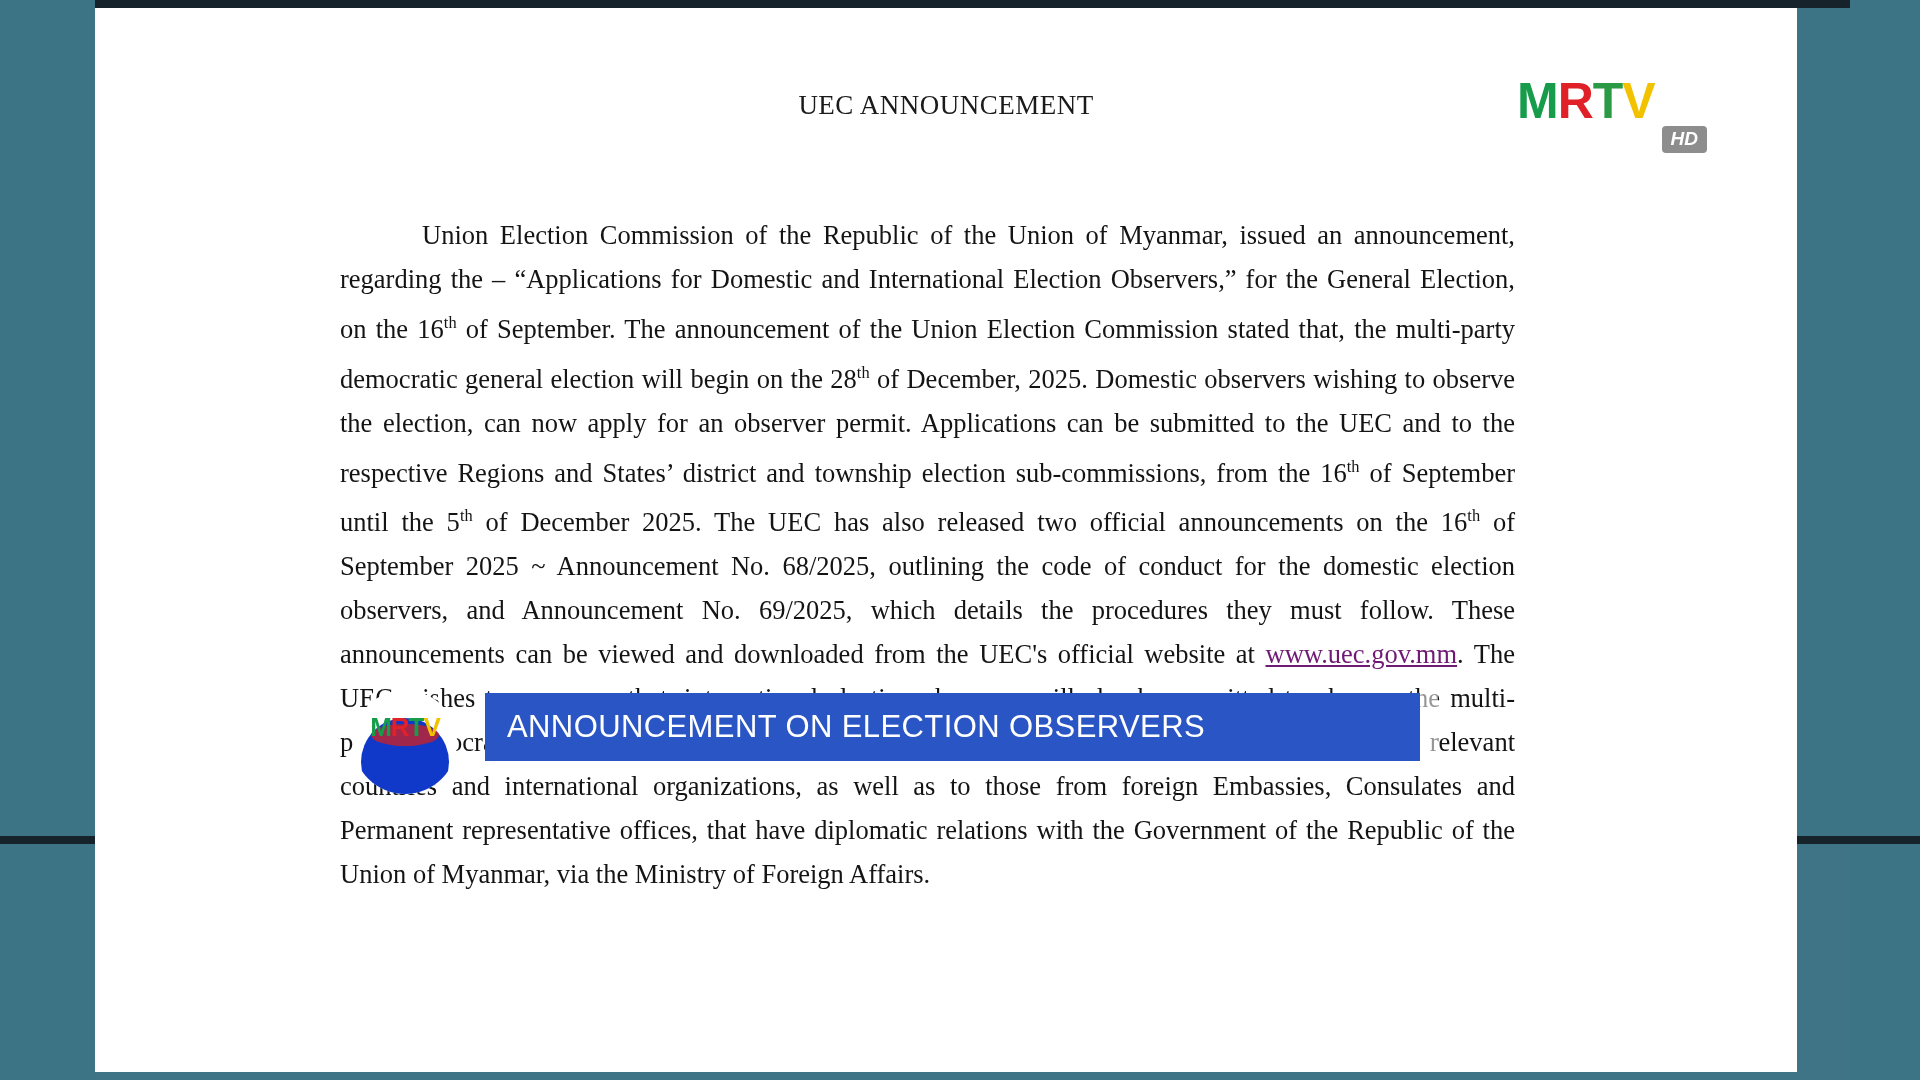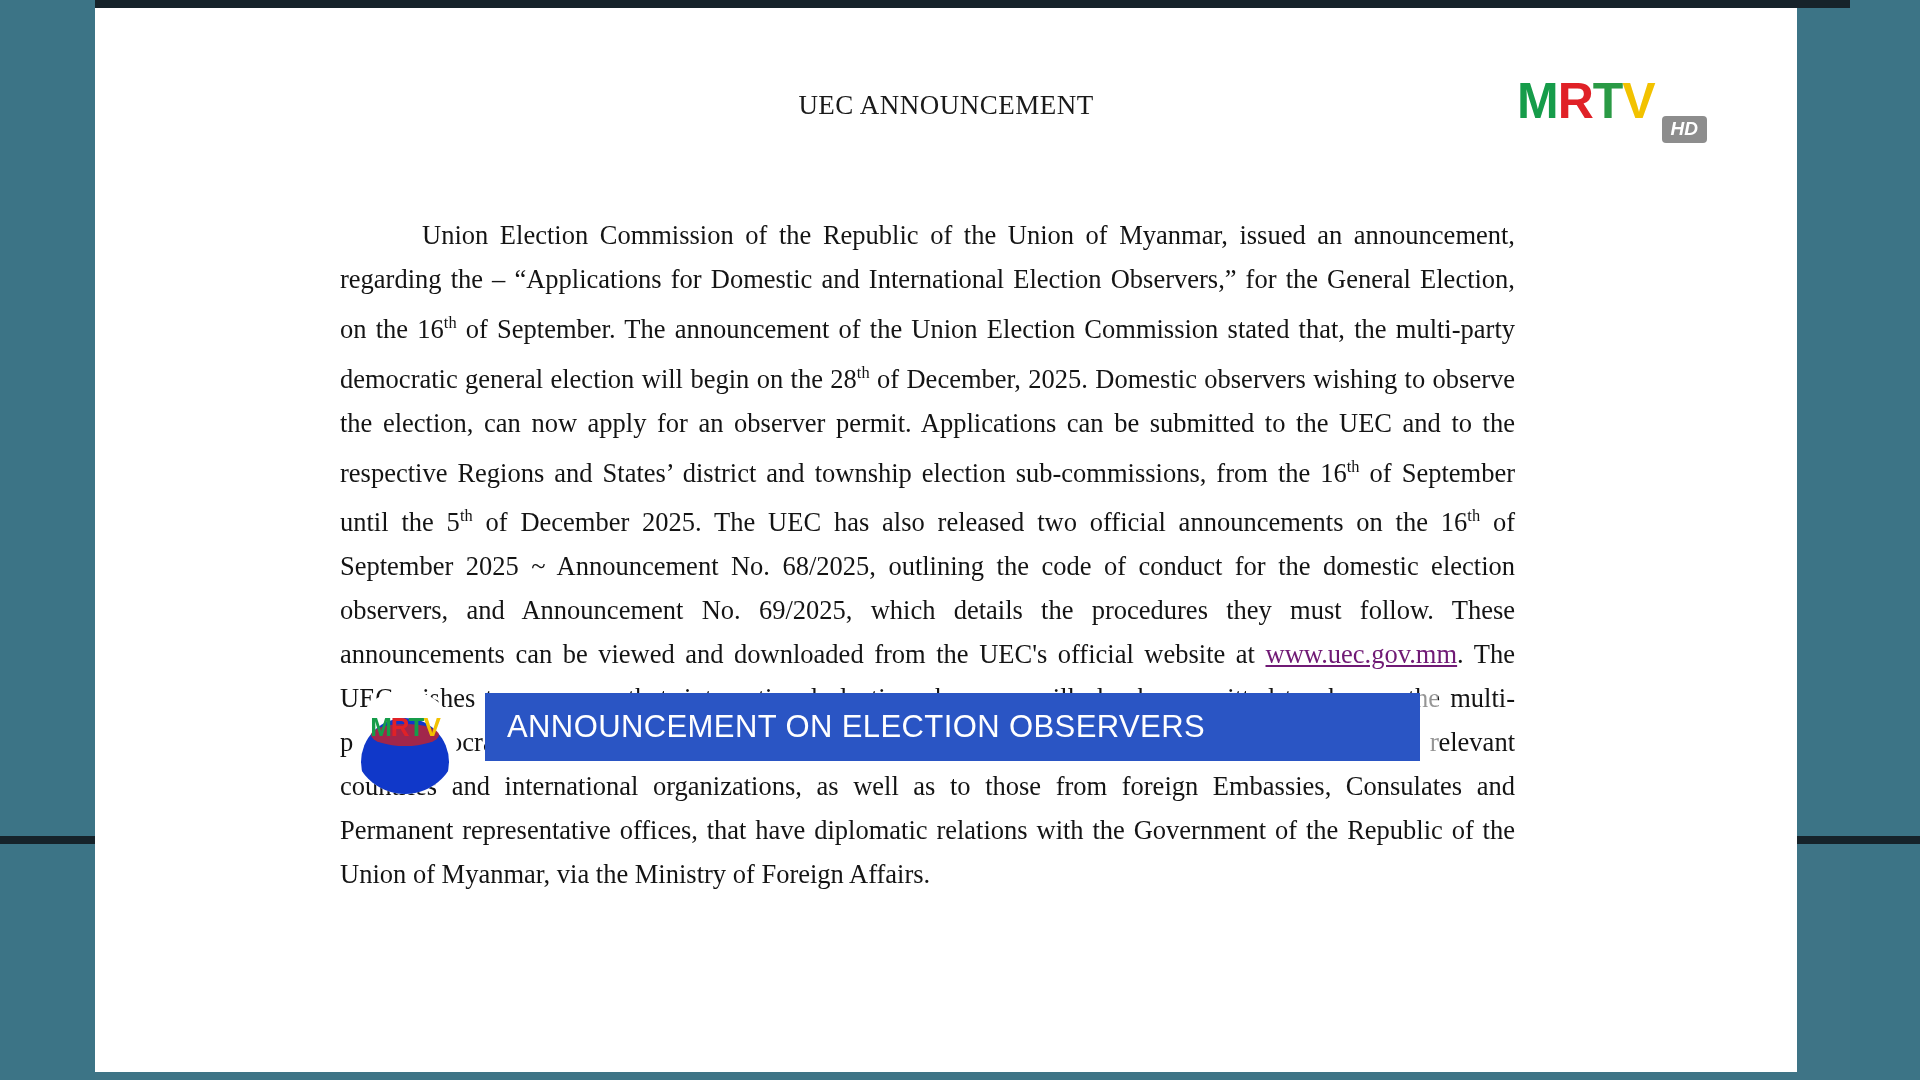--- a/index.html
+++ b/index.html
@@ -79,21 +79,21 @@
     line-height: 50px;
     white-space: nowrap;
   }
   #mrtv-logo .l1 { color: #169c4a; }
   #mrtv-logo .l2 { color: #e02127; }
   #mrtv-logo .l3 { color: #2a9a45; }
   #mrtv-logo .l4 { color: #f2c200; }
   #mrtv-logo .hd {
     position: absolute;
     right: 2px;
-    top: 40px;
+    top: 50px;
     background: #8d8d8d;
     color: #ffffff;
     font-family: "Liberation Sans", sans-serif;
     font-weight: bold;
     font-style: italic;
     font-size: 19px;
     line-height: 24px;
     padding: 1px 9px 2px 9px;
     border-radius: 4px;
   }

